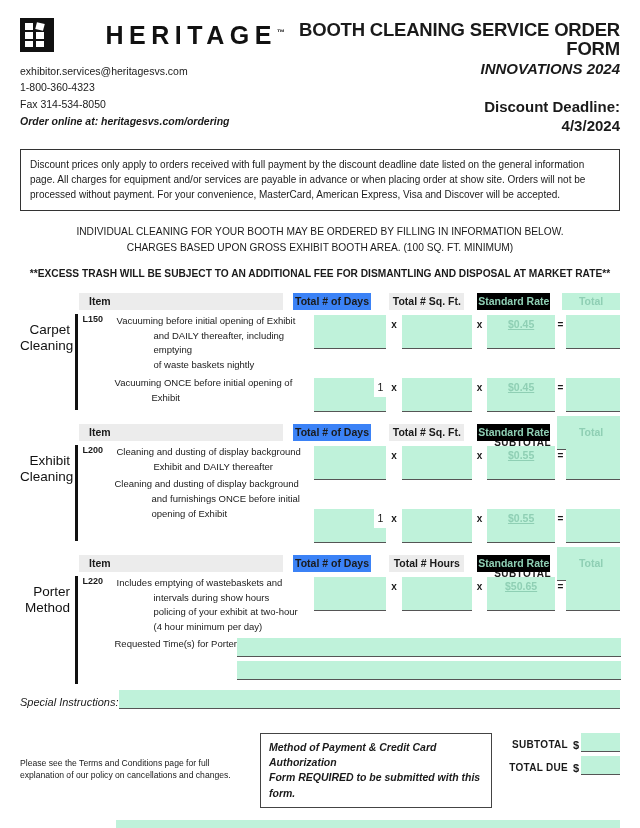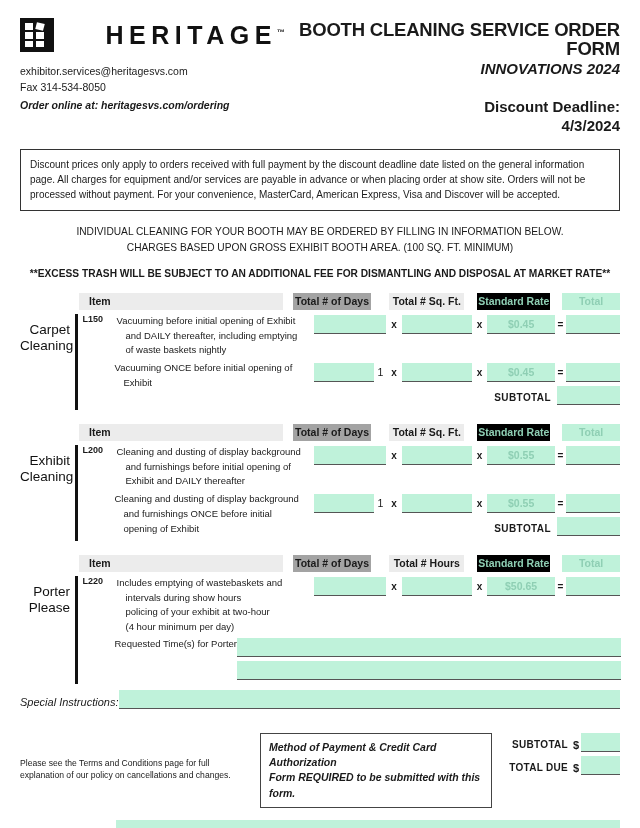--- a/index.html
+++ b/index.html
@@ -42,45 +42,46 @@
     font-size:10px; line-height:1.5; text-align:left;
   }
   .centered-note { text-align:center; font-size:10.2px; line-height:1.55; margin-top:13px; }
   .centered-note2 { text-align:center; font-size:10.2px; font-weight:600; margin-top:12px; }
 
   
   .section { position:relative; margin-top:14px; }
   .sec-head { display:flex; align-items:flex-end; height:17px; margin-left:59px; }
   .hd { font-size:10.5px; font-weight:600; height:17px; line-height:17px; }
   .hd-item { width:221px; background:#ececec; padding-left:10px; }
-  .hd-days { width:85px; background:#a3a3a3; text-align:center; margin-left:10px; }
+  .hd-days { width:85px; background:#3b82f6; text-align:center; margin-left:10px; }
   .hd-sqft { width:82px; background:#ececec; text-align:center; margin-left:18px; }
   .hd-rate { width:79px; background:#000000; color:#8fcfb4; text-align:center; margin-left:13px; }
   .hd-total { width:63px; background:#bff2da; color:#8fcfb4; text-align:center; margin-left:12px; }
 
   .sec-body { display:flex; margin-top:4px; }
   .sec-label {
     width:55px; text-align:right; font-size:13.5px; line-height:1.2;
     padding-right:5px; padding-top:8px; color:#111;
   }
   .vbar { width:2.5px; background:#111; margin-right:0px; flex:0 0 auto; }
   .sec-content { flex:1; position:relative; }
 
   .itemcol { width:226px; position:relative; padding-left:4px; }
   .code { font-size:9px; font-weight:bold; position:absolute; left:5px; top:0px;text-align:right; }
   .idesc { font-size:9.5px; line-height:1.55; padding-left:35px; }
-  .idesc .ind { padding-left:9px; display:block; }
+  .idesc .ind { padding-left:9px; display:block;margin-left:28px; }
   .idesc.second { padding-left:33px; margin-top:3px; }
 
   
   .fields { position:absolute; top:0; left:236px; right:0; }
   .frow { display:flex; align-items:flex-start; }
   .inp {
-    background:#bff2da; border-bottom:1.6px solid #555; height:19px;
+    background:#bff2da; border-bottom:1.6px solid #555; height:34px;
     position:relative;
+    text-decoration:underline;
   }
   .w-days { width:85px; }
   .w-sqft { width:82px; }
   .w-rate { width:79px; }
   .w-total { width:63px; }
   .op { width:18px; text-align:center; font-size:10px; font-weight:bold; line-height:19px; }
   .op.eq { width:13px; }
   .rate-txt { color:#8fcfb4; font-size:10.5px; text-align:center; line-height:19px; font-weight:600; }
   .prefill {
     position:absolute; right:0; top:0; height:19px; line-height:19px;
@@ -129,20 +130,21 @@
           <i style="left:16px; top:5px;  width:8px; height:7px; transform:rotate(14deg);"></i>
           <i style="left:5px;  top:14px; width:8px; height:7px;"></i>
           <i style="left:16px; top:14px; width:8px; height:7px;"></i>
           <i style="left:5px;  top:23px; width:8px; height:6px;"></i>
           <i style="left:16px; top:23px; width:8px; height:6px;"></i>
         </div>
         <div class="logo-word"><span>HERITAGE</span><span class="tm">™</span></div>
       </div>
       <div class="contact">
         <div>exhibitor.services@heritagesvs.com</div>
+        <div>1-800-360-4323</div>
         <div>Fax 314-534-8050</div>
         <div class="ital">Order online at: heritagesvs.com/ordering</div>
       </div>
     </div>
     <div class="hdr-right">
       <div class="title1">BOOTH CLEANING SERVICE ORDER FORM</div>
       <div class="title2">INNOVATIONS 2024</div>
       <div class="deadline">
         <div>Discount Deadline:</div>
         <div>4/3/2024</div>
@@ -227,21 +229,20 @@
       <div class="sec-label">
         <div>Exhibit</div>
         <div>Cleaning</div>
       </div>
       <div class="vbar" style="height:96px;"></div>
       <div class="sec-content" style="height:96px;">
         <div class="itemcol">
           <div class="code">L200</div>
           <div class="idesc">
             <span>Cleaning and dusting of display background</span>
-            <span class="ind">and furnishings before initial opening of</span>
             <span class="ind">Exhibit and DAILY thereafter</span>
           </div>
           <div class="idesc second">
             <span>Cleaning and dusting of display background</span>
             <span class="ind">and furnishings ONCE before initial</span>
             <span class="ind">opening of Exhibit</span>
           </div>
         </div>
 
         <div class="fields">
@@ -278,21 +279,21 @@
     <div class="sec-head">
       <div class="hd hd-item">Item</div>
       <div class="hd hd-days">Total # of Days</div>
       <div class="hd hd-sqft">Total # Hours</div>
       <div class="hd hd-rate">Standard Rate</div>
       <div class="hd hd-total">Total</div>
     </div>
     <div class="sec-body">
       <div class="sec-label">
         <div>Porter</div>
-        <div>Please</div>
+        <div>Method</div>
       </div>
       <div class="vbar" style="height:108px;"></div>
       <div class="sec-content" style="height:108px;">
         <div class="itemcol">
           <div class="code">L220</div>
           <div class="idesc">
             <span>Includes emptying of wastebaskets and</span>
             <span class="ind">intervals during show hours</span>
             <span class="ind">policing of your exhibit at two-hour</span>
             <span class="ind">(4 hour minimum per day)</span>

